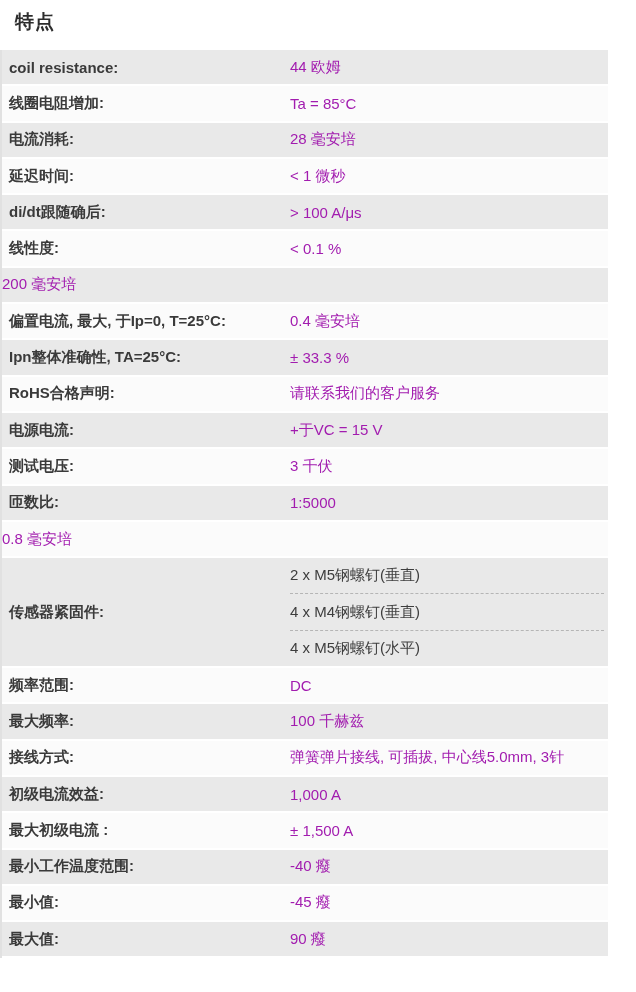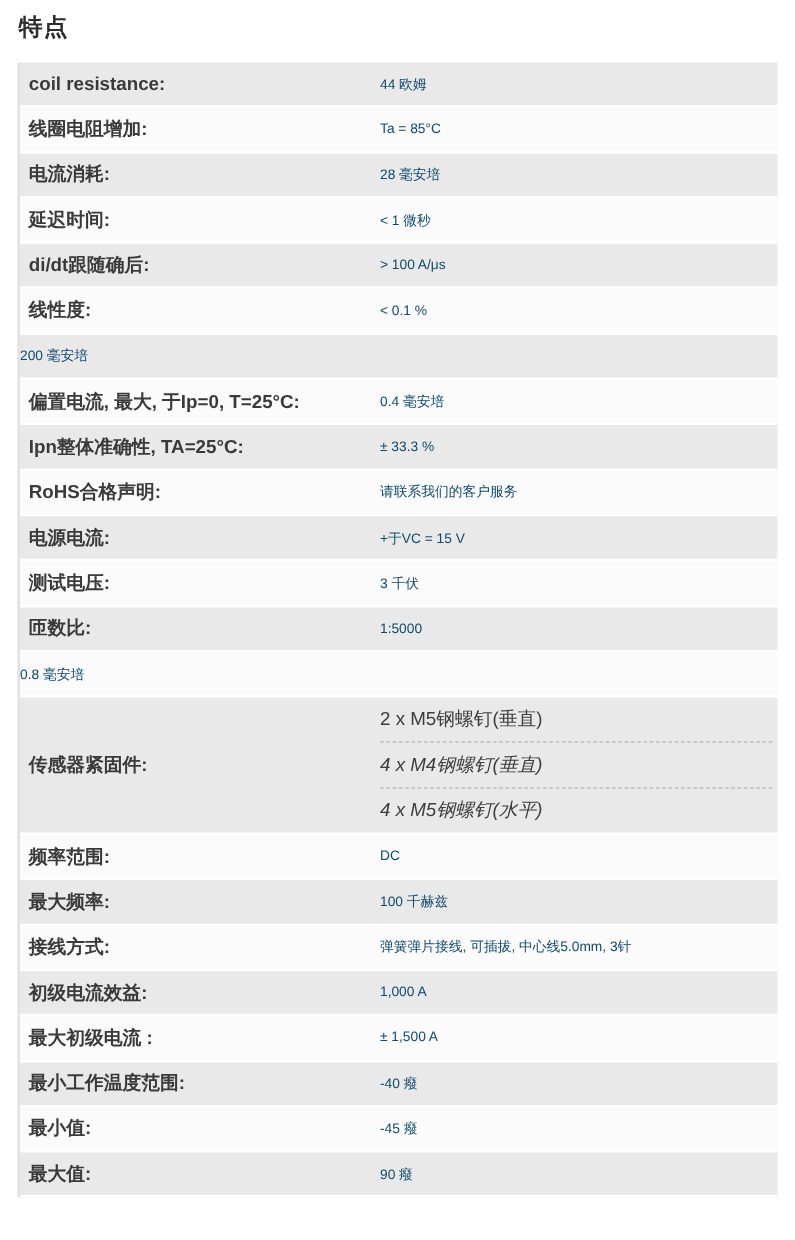--- a/index.html
+++ b/index.html
@@ -16,21 +16,20 @@
     margin: 0;
     padding: 9px 0 0 15px;
     height: 50px;
     box-sizing: border-box;
     font-size: 19px;
     font-weight: bold;
     color: #2d2d2d;
     letter-spacing: 1px;
   }
   .spec-table {
-    margin-left: 14px;
     width: 608px;
     border-left: 2px solid #e1e1e1;
     box-sizing: border-box;
   }
   .spec-row {
     display: flex;
     align-items: center;
     height: 34.3px;
     border-bottom: 2px solid #ffffff;
   }
@@ -41,41 +40,41 @@
     width: 281px;
     flex-shrink: 0;
     padding-left: 7px;
     font-size: 15px;
     font-weight: bold;
     white-space: nowrap;
     color: #3a3a3a;
   }
   .value-cell {
     flex: 1;
-    font-size: 11px;
-    color: #0c4a6e;
+    font-size: 15px;
+    color: #a21caf;
     white-space: nowrap;
   }
   .multi .label-cell { display: flex; align-items: center; }
   .multi-values {
     flex: 1;
     display: flex;
     flex-direction: column;
     justify-content: center;
     padding-right: 4px;
   }
   .sub-value {
     height: 35.3px;
     display: flex;
     align-items: center;
     font-size: 15px;
     color: #3d3d3d;
     white-space: nowrap;
   }
-  .sub-value + .sub-value { border-top: 1px dashed #b5b5b5; font-style: italic; }
+  .sub-value + .sub-value { border-top: 1px dashed #b5b5b5; }
 </style>
 </head>
 <body>
 
 <h1 class="page-title">特点</h1>
 
 <div class="spec-table">
 
   <div class="spec-row">
     <div class="label-cell">coil resistance:</div>

